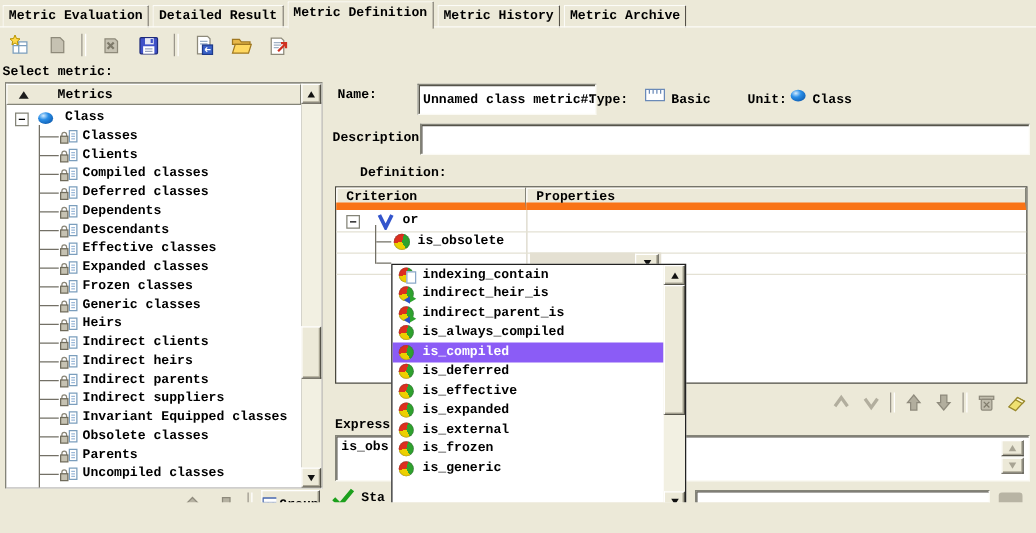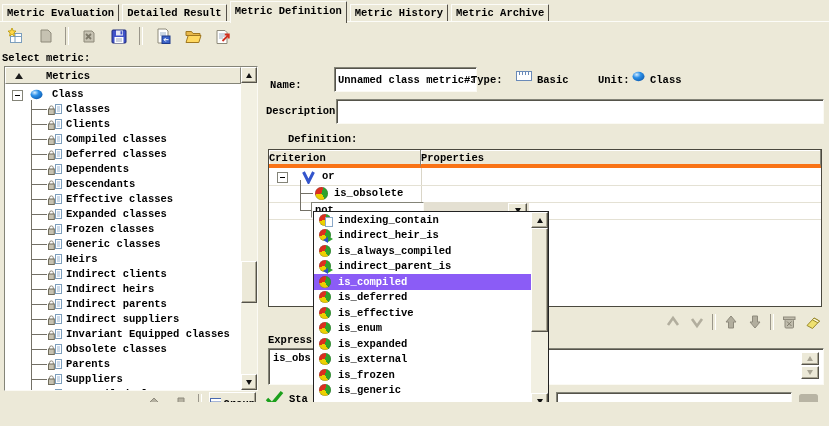--- a/index.html
+++ b/index.html
@@ -59,22 +59,22 @@
   .groove{position:absolute;left:0;top:416px;width:313px;height:2px;border-top:1px solid #8e8a7e;border-bottom:1px solid #fff;}
 
   
   .name-field{left:334px;top:67px;width:141px;height:23px;}
   .field input{width:100%;height:100%;border:none;background:transparent;font:inherit;padding:1px 3px;box-sizing:border-box;outline:none;}
   .desc-field{left:336px;top:99px;width:486px;height:23px;}
 
   
   .def-table{position:absolute;left:268px;top:149px;width:554px;height:158px;border:1px solid #4a483e;background:#fff;box-sizing:border-box;}
   .def-head{display:flex;height:18px;}
-  .def-hcell{background:#ece9d8;border-right:1px solid #848478;border-bottom:4px solid #f97316;box-shadow:inset 1px 1px 0 #fff;
-             line-height:17px;padding-left:0;box-sizing:border-box;}
+  .def-hcell{background:#ece9d8;border-right:1px solid #848478;border-bottom:6px solid #f97316;box-shadow:inset 1px 1px 0 #fff;
+             line-height:17px;padding-left:8px;box-sizing:border-box;}
   .def-hcell.c1{width:152px;flex:none;} .def-hcell.c2{flex:1;}
   .def-body{position:relative;height:134px;}
   .colline{position:absolute;left:152px;top:0;bottom:0;width:1px;background:#dad6c8;}
   .rowline{position:absolute;left:0;width:100%;height:1px;background:#e4e1d4;}
   .dtx{position:absolute;line-height:15px;white-space:nowrap;}
   .dvline{position:absolute;left:31px;top:12px;width:1px;height:31px;background:#737066;}
   .dh{position:absolute;width:12px;height:1px;background:#737066;left:32px;}
   .editbox{position:absolute;left:42px;top:34px;width:113px;height:16px;background:#fff;border:1px solid;border-color:#848478 #fbfaf4 #fbfaf4 #848478;
            box-sizing:border-box;line-height:14px;padding-left:3px;}
   .grayzone{position:absolute;left:155px;top:34px;width:105px;height:17px;background:#e4e0d2;}
@@ -369,29 +369,20 @@
             </div>
             <div class="tree-row child">
               <svg class="lock" width="16" height="13">
                 <rect x="8.5" y="1.5" width="6" height="9" fill="#fff" stroke="#7b9ebd"></rect>
                 <path d="M10 4h3M10 6h3M10 8h3" stroke="#9ab8d8"></path>
                 <path d="M2.5 6.5V4.8a1.9 1.9 0 013.8 0v1.7" fill="none" stroke="#8a8678"></path>
                 <rect x="1.5" y="6" width="5.8" height="5.5" fill="#c6c2b2" stroke="#706c5c"></rect>
               </svg>
               <span>Parents</span>
             </div>
-            <div class="tree-row child">
-              <svg class="lock" width="16" height="13">
-                <rect x="8.5" y="1.5" width="6" height="9" fill="#fff" stroke="#7b9ebd"></rect>
-                <path d="M10 4h3M10 6h3M10 8h3" stroke="#9ab8d8"></path>
-                <path d="M2.5 6.5V4.8a1.9 1.9 0 013.8 0v1.7" fill="none" stroke="#8a8678"></path>
-                <rect x="1.5" y="6" width="5.8" height="5.5" fill="#c6c2b2" stroke="#706c5c"></rect>
-              </svg>
-              <span>Suppliers</span>
-            </div>
             <div class="tree-row child clipped">
               <svg class="lock" width="16" height="13">
                 <rect x="8.5" y="1.5" width="6" height="9" fill="#fff" stroke="#7b9ebd"></rect>
                 <path d="M10 4h3M10 6h3M10 8h3" stroke="#9ab8d8"></path>
                 <path d="M2.5 6.5V4.8a1.9 1.9 0 013.8 0v1.7" fill="none" stroke="#8a8678"></path>
                 <rect x="1.5" y="6" width="5.8" height="5.5" fill="#c6c2b2" stroke="#706c5c"></rect>
               </svg>
               <span>Uncompiled classes</span>
             </div>
           </div>
@@ -424,21 +415,21 @@
       <svg width="17" height="14">
         <rect x="0.5" y="1.5" width="15" height="11" fill="#dce8f8" stroke="#4a6ab0"></rect>
         <rect x="0.5" y="1.5" width="15" height="3.5" fill="#fff" stroke="#4a6ab0"></rect>
         <path d="M0.5 8.5h15M4.5 5v8M8.5 5v8M12.5 5v8" stroke="#4a6ab0"></path>
       </svg>
       <span>Group</span>
     </button>
   </div>
   <div class="groove"></div>
 
-  <div class="lbl" style="left:270px;top:78px;">Name:</div>
+  <div class="lbl" style="left:270px;top:69px;">Name:</div>
   <div class="field abs name-field">
     <input readonly="" value="Unnamed class metric#3" style="">
   </div>
   <div class="lbl" style="left:471px;top:73px;">Type:</div>
   <svg class="abs" style="left:516px;top:70px;" width="17" height="12">
     <rect x="0.5" y="1.5" width="15" height="9" fill="#fff" stroke="#6a8ab8"></rect>
     <path d="M3.5 1.5v3.5M6.5 1.5v3.5M9.5 1.5v3.5M12.5 1.5v3.5" stroke="#6a8ab8"></path>
   </svg>
   <div class="lbl" style="left:537px;top:73px;">Basic</div>
   <div class="lbl" style="left:598px;top:73px;">Unit:</div>
@@ -469,23 +460,20 @@
 
       <span class="expander" style="position:absolute;left:8px;top:4px;"></span>
       <svg style="position:absolute;left:32px;top:2px;" width="15" height="14">
         <path d="M2.5 2l5 10 5-10" stroke="#3355cc" stroke-width="3" fill="none"></path>
       </svg>
       <span class="dtx" style="left:53px;top:1px;">or</span>
 
       <span class="pie13" style="left:46px;top:19px;"></span>
       <span class="dtx" style="left:65px;top:18px;">is_obsolete</span>
 
-      <div class="editbox">
-        <span>not</span>
-      </div>
       <div class="grayzone"></div>
       <button class="combo-btn raised">
           <span class="arrD"></span>
         </button>
     </div>
   </div>
 
   <div class="mini-toolbar">
     <button class="mtb">
       <svg width="16" height="16">
@@ -551,43 +539,39 @@
     <div class="pitems">
 
     <div class="pitem" data-icon="pie-page">
           <span class="li-icon"></span>
           <span>indexing_contain</span>
         </div>
         <div class="pitem" data-icon="pie-arrows">
           <span class="li-icon"></span>
           <span>indirect_heir_is</span>
         </div>
+        <div class="pitem" data-icon="pie-arrows">
+          <span class="li-icon"></span>
+          <span>indirect_parent_is</span>
+        </div>
         <div class="pitem" data-icon="pie">
           <span class="li-icon"></span>
           <span>is_always_compiled</span>
         </div>
-        <div class="pitem" data-icon="pie-arrows">
-          <span class="li-icon"></span>
-          <span>indirect_parent_is</span>
-        </div>
         <div class="pitem selected" data-icon="pie">
           <span class="li-icon"></span>
           <span>is_compiled</span>
         </div>
         <div class="pitem" data-icon="pie">
           <span class="li-icon"></span>
           <span>is_deferred</span>
         </div>
         <div class="pitem" data-icon="pie">
           <span class="li-icon"></span>
           <span>is_effective</span>
-        </div>
-        <div class="pitem" data-icon="pie">
-          <span class="li-icon"></span>
-          <span>is_enum</span>
         </div>
         <div class="pitem" data-icon="pie">
           <span class="li-icon"></span>
           <span>is_expanded</span>
         </div>
         <div class="pitem" data-icon="pie">
           <span class="li-icon"></span>
           <span>is_external</span>
         </div>
         <div class="pitem" data-icon="pie">

